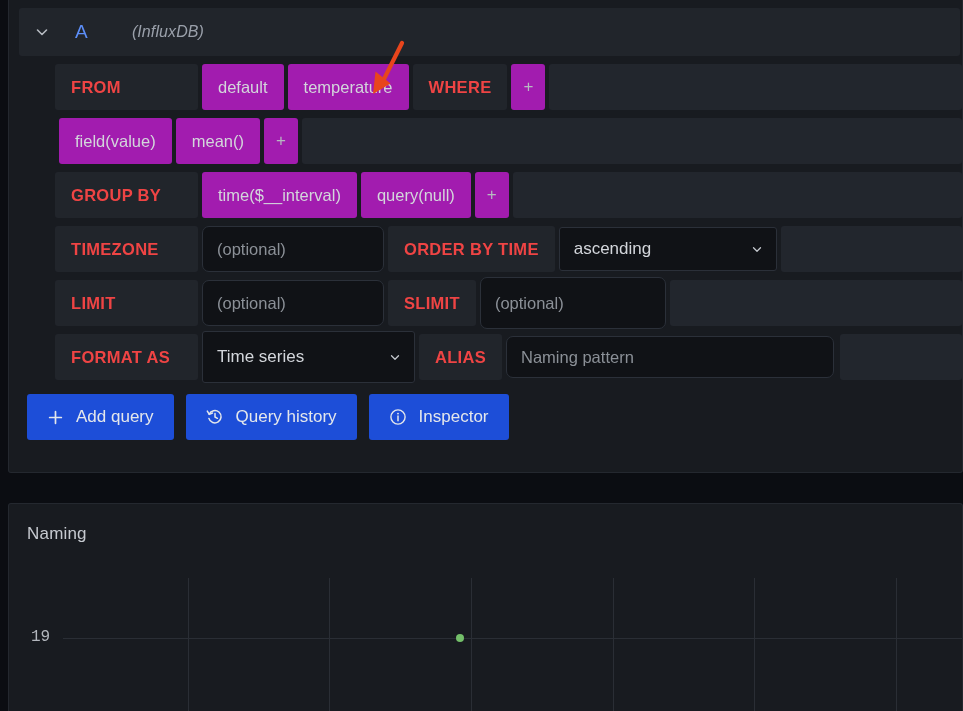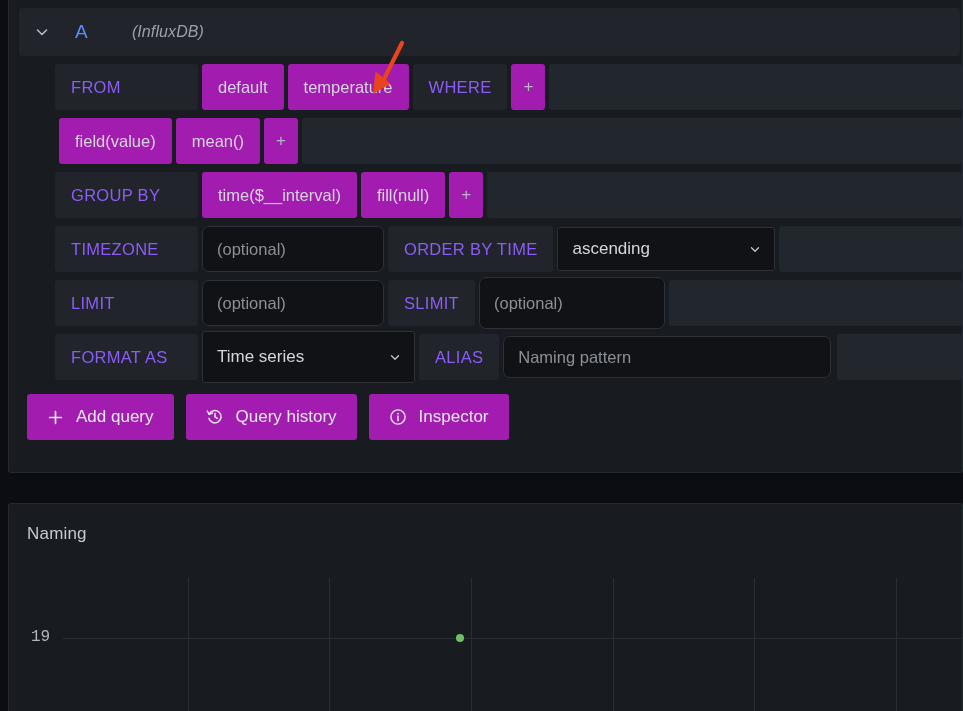--- a/index.html
+++ b/index.html
@@ -76,29 +76,30 @@
   .qrow {
     display: flex;
     align-items: stretch;
     height: 46px;
     margin-bottom: 8px;
   }
 
   
   .kw {
     background: #21252b;
-    color: #8b5cf6;
+    color: #ef4444;
     font-size: 16.5px;
     letter-spacing: .3px;
     display: flex;
     align-items: center;
     padding: 0 16px;
     border-radius: 3px;
     cursor: pointer;
     white-space: nowrap;
+    font-weight: bold;
   }
   .kw.w-from  { width: 143px; }
 
   
   .seg {
     background: #a21caf;
     color: #d3d6db;
     font-size: 16.5px;
     display: flex;
     align-items: center;
@@ -161,21 +162,21 @@
 
   
   .actions {
     display: flex;
     gap: 12px;
     padding-left: 18px;
     margin-top: 14px;
   }
   .abtn {
     height: 46px;
-    background: #a21caf;
+    background: #1d4ed8;
     border: none;
     border-radius: 3px;
     color: #e4e7eb;
     font-size: 17px;
     font-family: "Liberation Sans", sans-serif;
     display: flex;
     align-items: center;
     gap: 12px;
     padding: 0 20px;
     cursor: pointer;
@@ -275,21 +276,21 @@
       <div class="qrow">
         <div class="seg">field(value)</div>
         <div class="seg">mean()</div>
         <div class="seg plus">+</div>
         <div class="filler"></div>
       </div>
 
       <div class="qrow">
         <div class="kw w-from">GROUP BY</div>
         <div class="seg">time($__interval)</div>
-        <div class="seg">fill(null)</div>
+        <div class="seg">query(null)</div>
         <div class="seg plus">+</div>
         <div class="filler"></div>
       </div>
 
       <div class="qrow">
         <div class="kw w-from">TIMEZONE</div>
         <input class="tinput" style="width: 182px;" type="text" placeholder="(optional)">
         <div class="kw" style="margin-left:4px;">ORDER BY TIME</div>
         <div class="tselect" style="width:218px; height:44px; align-self:center;">
           <span>ascending</span>

